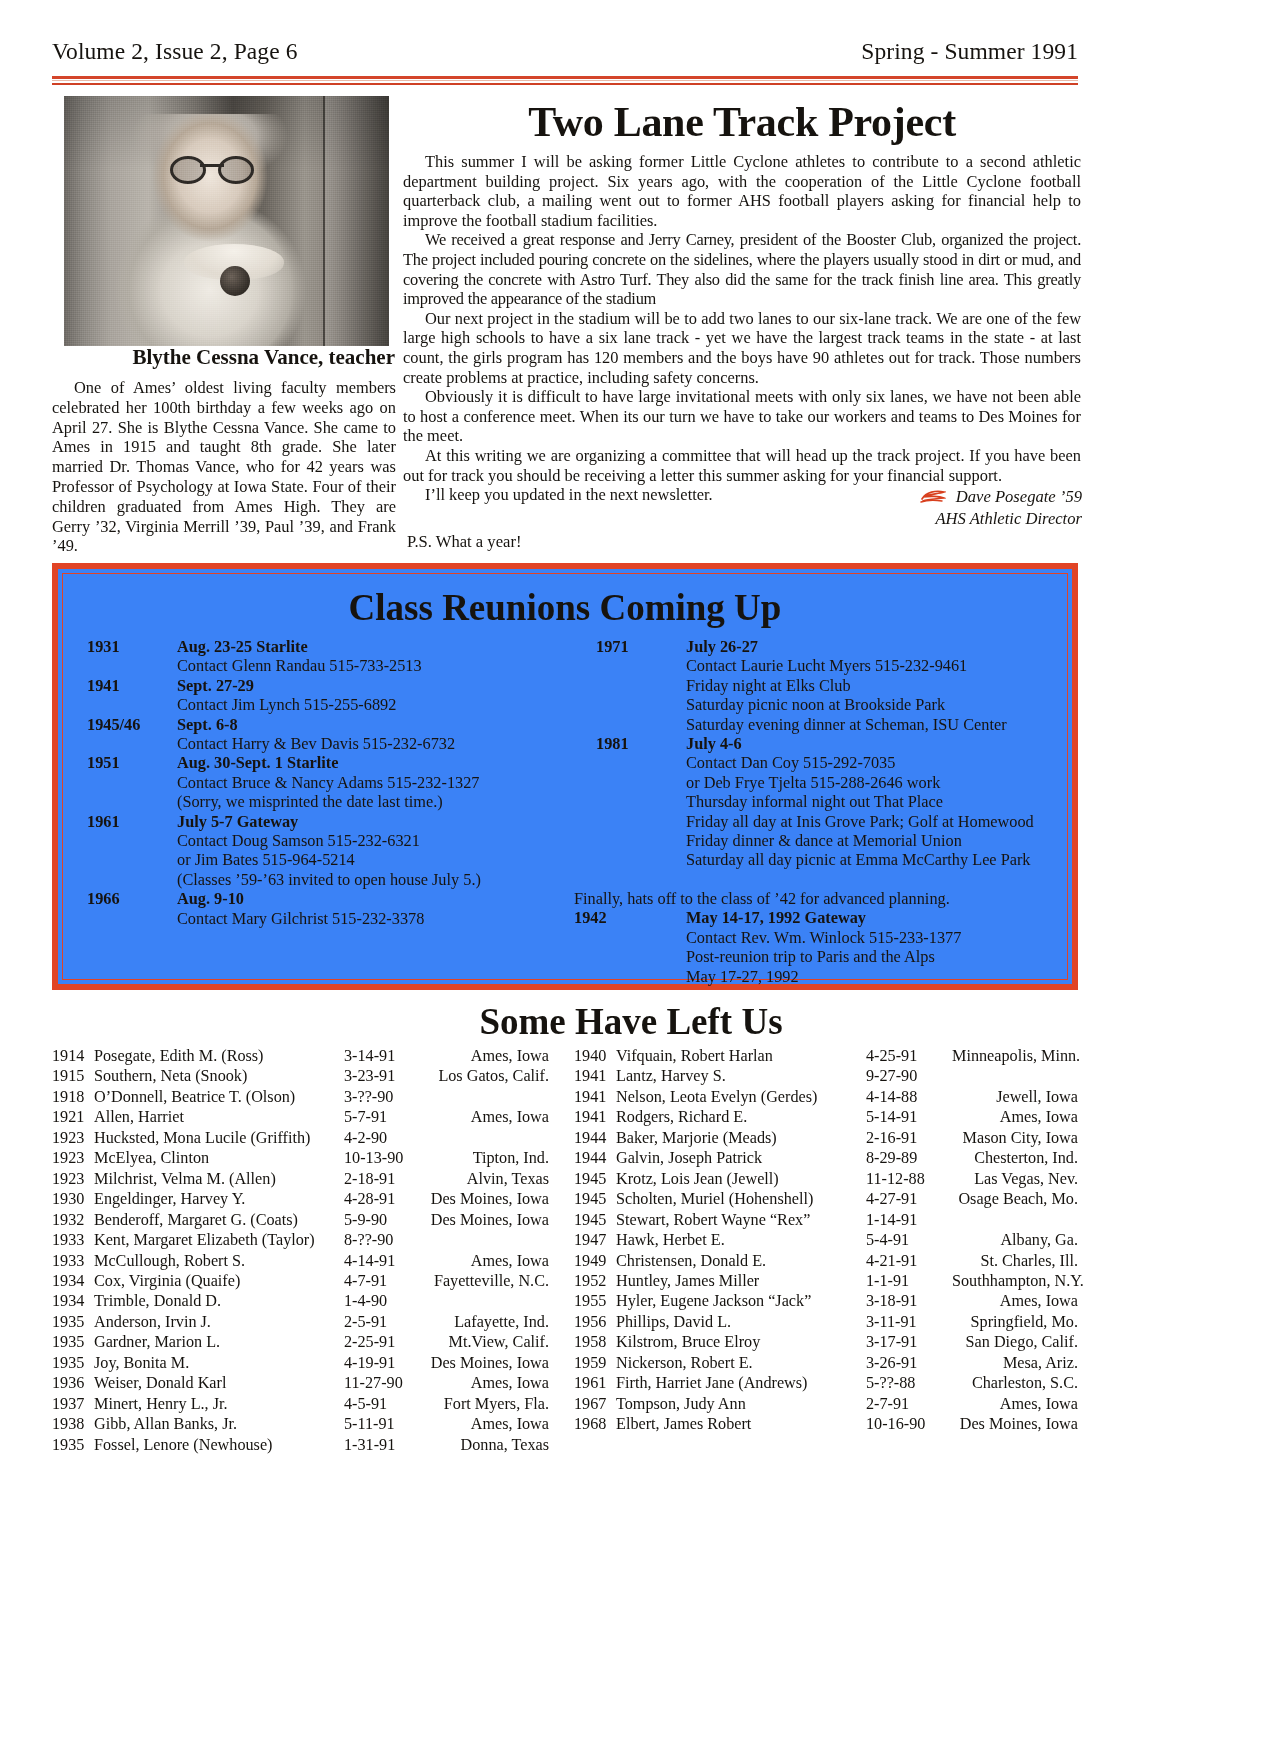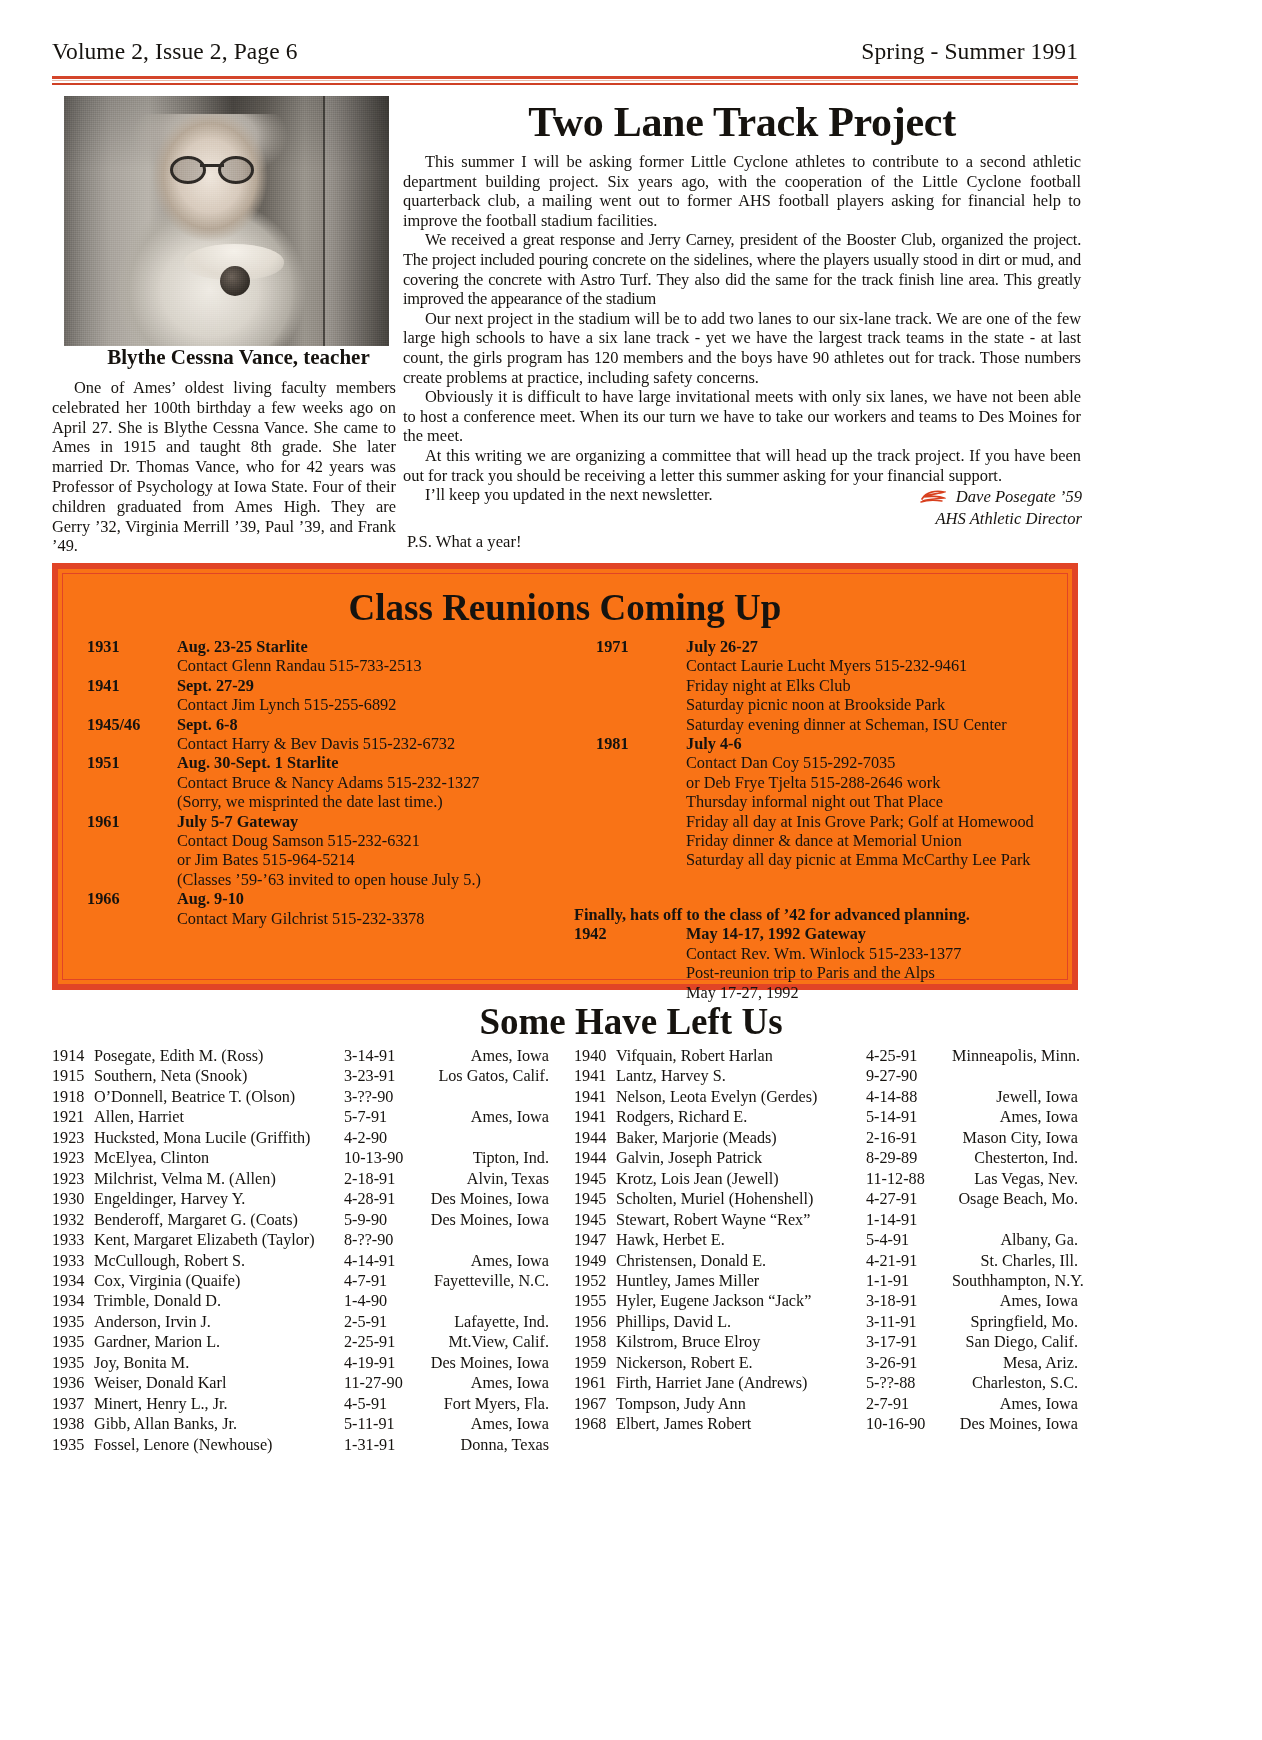--- a/index.html
+++ b/index.html
@@ -106,23 +106,23 @@
     position: absolute; inset: 0;
     background-image:
       repeating-linear-gradient(0deg, rgba(255,255,255,.045) 0 1px, rgba(0,0,0,.045) 1px 2px),
       repeating-linear-gradient(90deg, rgba(255,255,255,.03) 0 1px, rgba(0,0,0,.03) 1px 2px);
     mix-blend-mode: overlay;
   }
 
   
   .photo-caption {
     position: absolute;
-    left: 66px; top: 345px;
+    left: 50px; top: 345px;
     width: 345px;
-    text-align: center;
+    text-align: right;
     font-size: 21px;
     font-weight: bold;
   }
   .left-col {
     position: absolute;
     left: 52px; top: 378px;
     width: 344px;
     font-size: 16.4px;
     line-height: 19.8px;
     text-align: justify;
@@ -172,21 +172,21 @@
   }
 
   
   .reunion-box {
     position: absolute;
     left: 52px; top: 563px;
     width: 1026px;
     height: 427px;
     border: 6px solid #e14426;
     box-sizing: border-box;
-    background: #f97316;
+    background: #3b82f6;
   }
   .reunion-box .inner-rule {
     position: absolute;
     left: 4px; top: 4px; right: 4px; bottom: 4px;
     border: 1.6px solid #e14426;
     pointer-events: none;
   }
   .reunion-title {
     position: absolute;
     left: 0; top: 17px;
@@ -212,23 +212,22 @@
     width: 90px;
     flex: 0 0 90px;
     font-weight: bold;
   }
   .entry .det { flex: 1 1 auto; }
   .entry .det .hl { font-weight: bold; }
   .entry .det div { white-space: nowrap; }
   .finally-note {
     font-size: 16.3px;
     line-height: 19.4px;
-    margin-top: 35px;
+    margin-top: 19px;
     margin-left: -22px;
-    font-weight: bold;
   }
   .entry-42 { margin-left: -22px; }
   .entry-42 .yr { width: 112px; flex: 0 0 112px; }
 
   
   .obit-title {
     position: absolute;
     left: 0; top: 1000px;
     width: 1262px;
     text-align: center;

